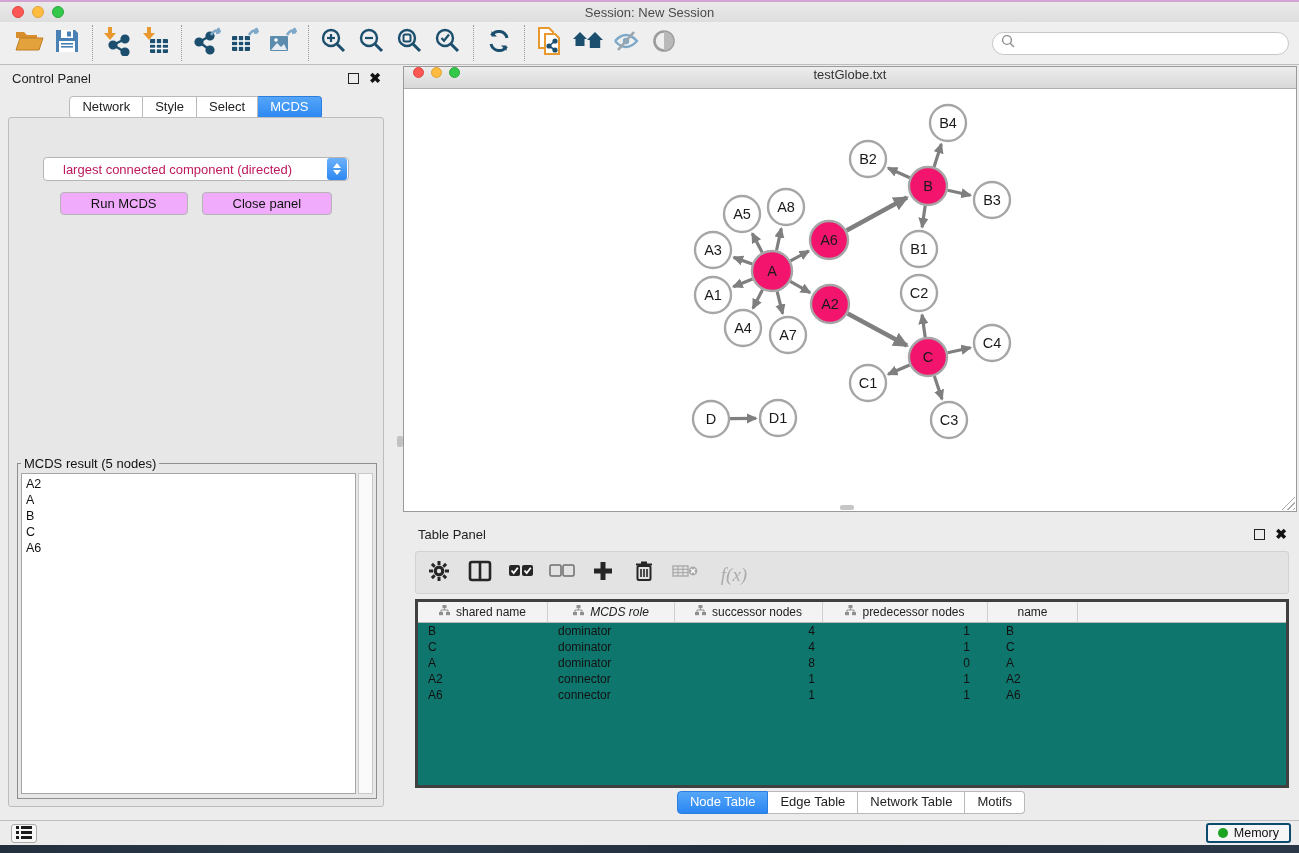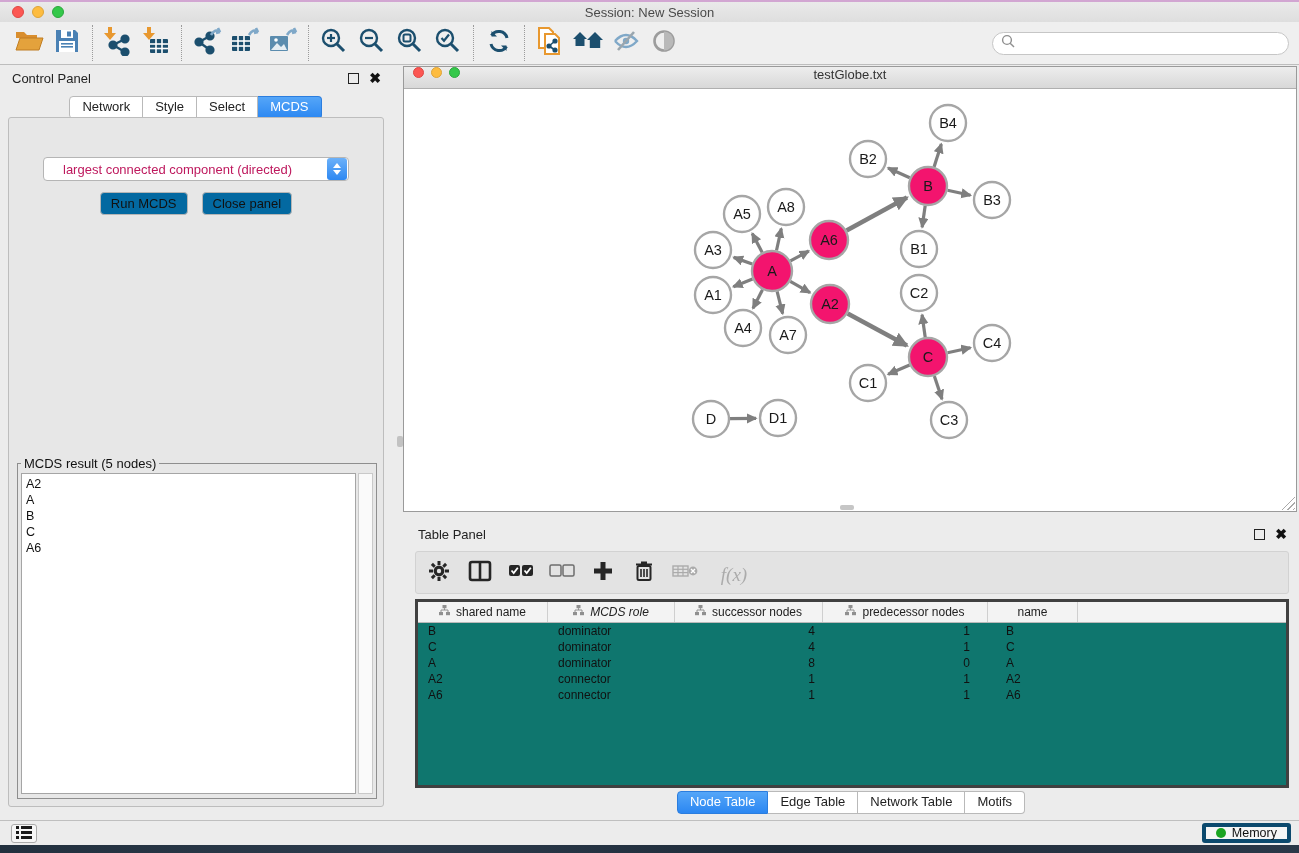--- a/index.html
+++ b/index.html
@@ -53,21 +53,21 @@
     border:1px solid #B5B5B5; border-radius:4px; display:flex; align-items:center; }
   .dropdown .dd-text { flex:1; font-size:13px; padding-left:19px; color:#be185d; white-space:nowrap; }
   .dd-stepper { width:20px; height:22px; border-radius:3px; margin-right:1px;
     background:linear-gradient(#6CB1F9,#2D88F2); display:flex; flex-direction:column;
     align-items:center; justify-content:center; gap:2px; }
   .dd-stepper .tri-up { width:0; height:0; border-left:4px solid transparent; border-right:4px solid transparent;
     border-bottom:5px solid #FFF; }
   .dd-stepper .tri-down { width:0; height:0; border-left:4px solid transparent; border-right:4px solid transparent;
     border-top:5px solid #FFF; }
   .cp-buttons { position:absolute; top:74px; width:100%; display:flex; justify-content:center; gap:14px; }
-  .btn { font-size:13px; background:#0369a1; border:1px solid #B5B5B5; border-radius:4px; padding:3px 10px; color:#111; }
+  .btn { font-size:13px; background:#f0abfc; border:1px solid #B5B5B5; border-radius:4px; padding:3px 30px; color:#111; }
   .result-group { position:absolute; left:8px; right:6px; top:338px; bottom:7px;
     border:1px solid #8E8E8E; margin:0; }
   .result-group legend { font-size:13px; padding:0 3px; margin-left:3px; color:#111; }
   .result-list { position:absolute; top:2px; left:3px; right:20px; bottom:4px; background:#FFF;
     border:1px solid #A5A5A5; overflow:hidden; padding:2px 4px; }
   .result-scrollbar { position:absolute; top:2px; right:3px; bottom:4px; width:15px; background:#FAFAFA;
     border:1px solid #C9C9C9; }
   .list-item { font-size:12.5px; line-height:16px; color:#111; }
   
   .right-area { position:absolute; left:403px; top:0; right:0; height:100%; }
@@ -102,21 +102,21 @@
   .td.num { text-align:right; padding-right:8px; }
   .td.num2 { text-align:right; padding-right:18px; }
   .td.name { padding-left:18px; text-align:left; }
   .tp-tabs { position:absolute; top:270px; left:0; width:100%; display:flex; justify-content:center; }
   
   .status-bar { position:absolute; top:820px; left:0; right:0; height:25px; background:#ECECEC;
     border-top:1px solid #BFBFBF; }
   .listview-btn { position:absolute; left:11px; top:3px; width:26px; height:19px; background:#F6F6F6;
     border:1px solid #ABABAB; border-radius:3px; display:flex; align-items:center; justify-content:center; }
   .memory-btn { position:absolute; right:8px; top:2px; height:20px; background:#F6F6F6;
-    border:4px solid #0c4a6e; border-radius:3px; display:flex; align-items:center; gap:6px; padding:0 10px; }
+    border:2px solid #0c4a6e; border-radius:3px; display:flex; align-items:center; gap:6px; padding:0 10px; }
   .memory-dot { width:10px; height:10px; border-radius:50%; background:#1BA422; }
   .memory-label { font-size:12.5px; color:#111; }
 </style>
 </head>
 <body>
 
 <div class="desktop-top"></div>
 
 <div class="titlebar">
   <div class="lights">

